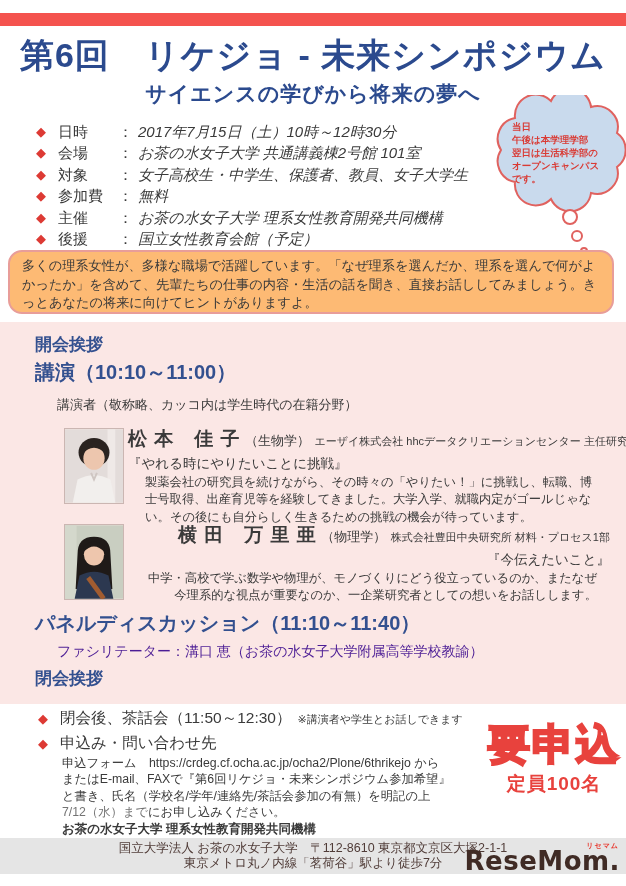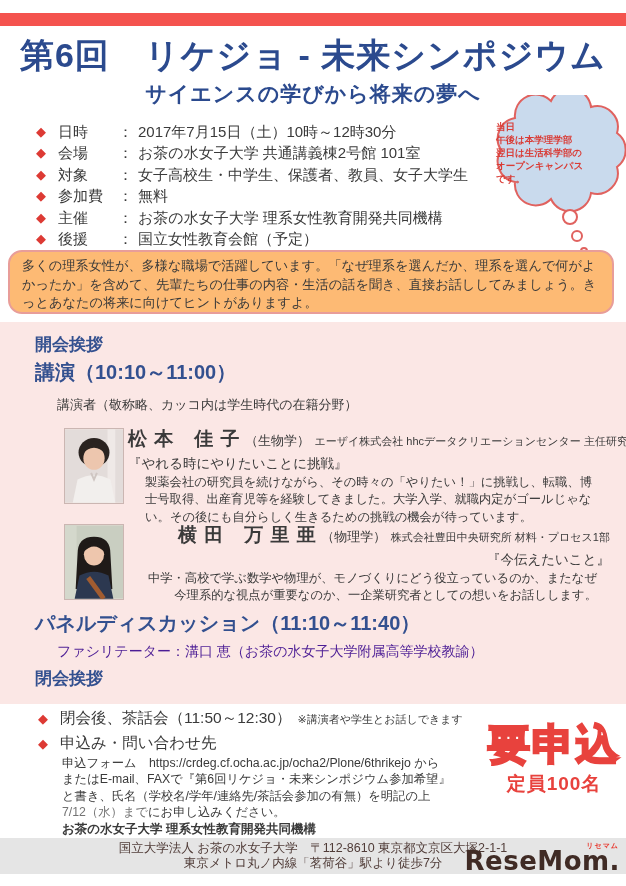--- a/index.html
+++ b/index.html
@@ -18,26 +18,26 @@
   .subtitle {
     position:absolute; top:80px; left:0; width:626px; text-align:center;
     font-size:21px; font-weight:800; color:#2b4a8e; letter-spacing:1px;
   }
   
   .details { position:absolute; top:121px; left:36px; width:468px; }
   .d-row { display:flex; font-size:15px; line-height:21.4px; color:#3a3a3a; }
   .d-diamond { width:22px; color:#dd3a34; font-size:13px; }
   .d-label { width:60px; }
   .d-colon { width:20px; }
-  .d-value { flex:1; white-space:nowrap; }
+  .d-value { flex:1; white-space:nowrap;font-style:italic; }
   
   .bubble { position:absolute; top:95px; left:496px; width:130px; height:165px; }
   .bubble svg { position:absolute; top:0; left:0; }
   .bubble-text {
-    position:absolute; top:25px; left:0; width:100px;
+    position:absolute; top:25px; left:16px; width:100px;
     font-size:9.5px; line-height:1.38; font-weight:bold; color:#d93b35;
   }
   .bubble-text span { display:block; }
   
   .intro {
     position:absolute; top:250px; left:8px; width:606px; height:64px;
     border:2px solid #e89d99; border-radius:14px; background:#fdba74;
     padding:5px 12px; font-size:13.2px; line-height:1.42; color:#3a3a3a;
   }
   

